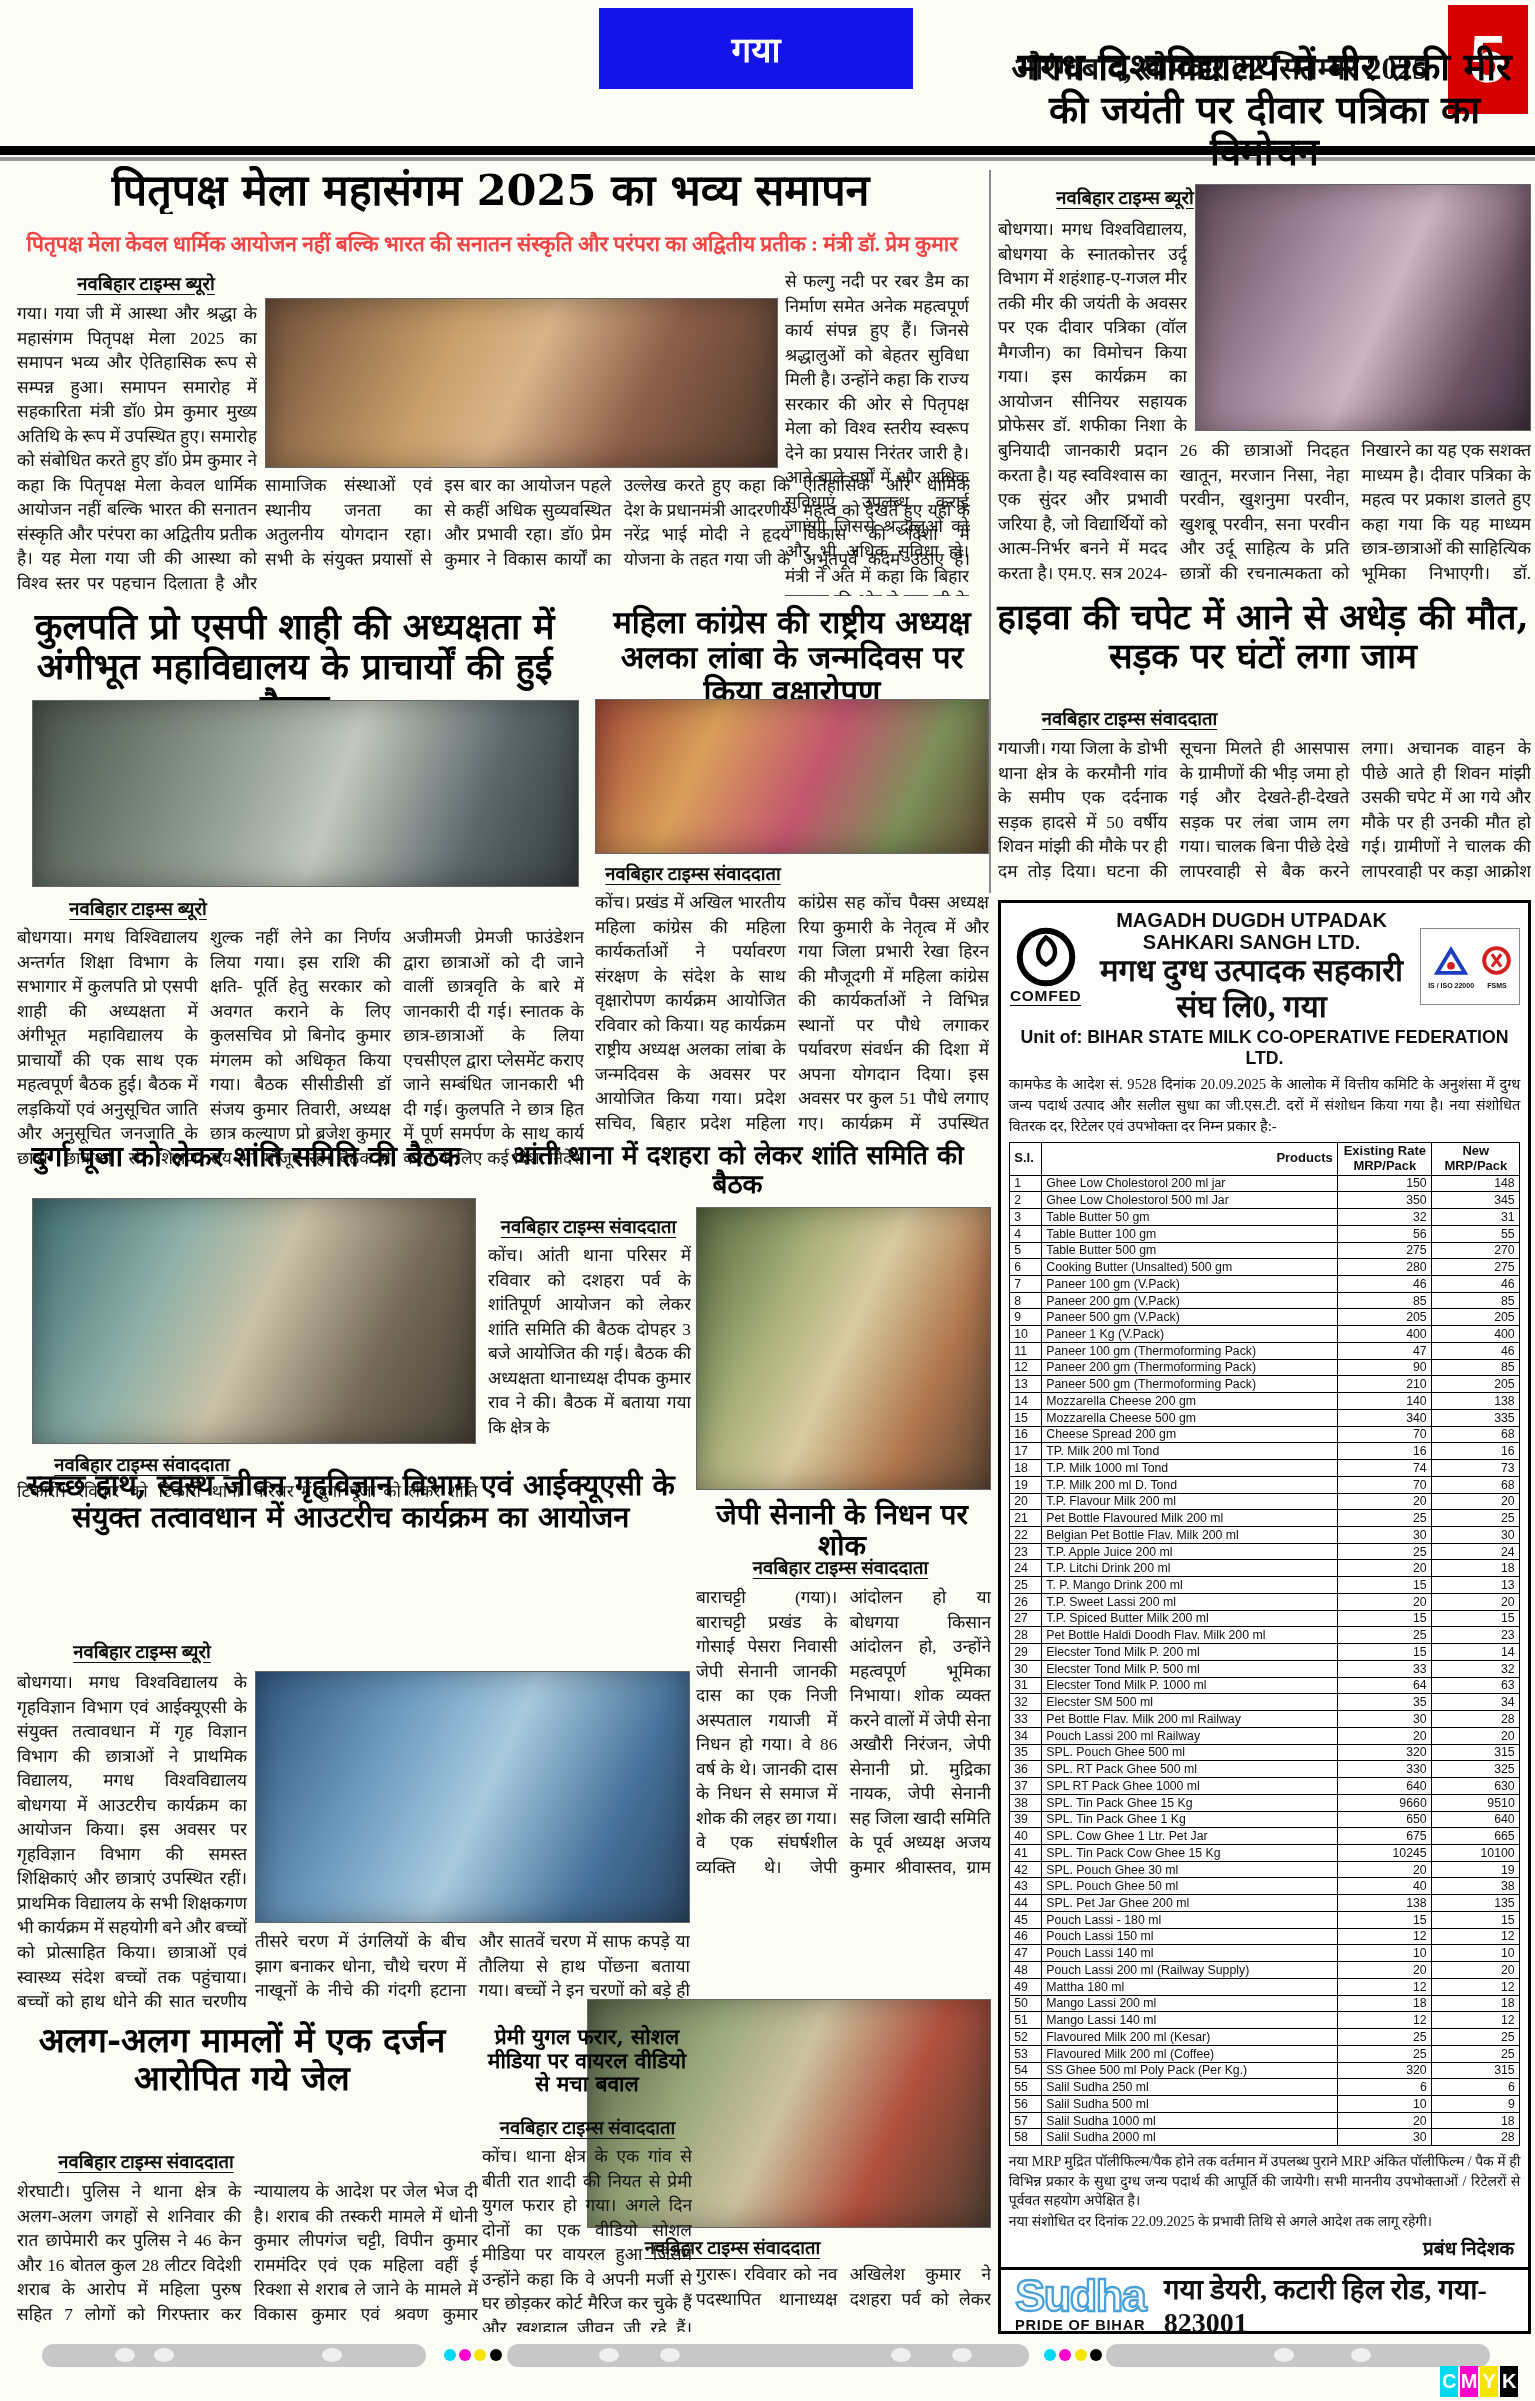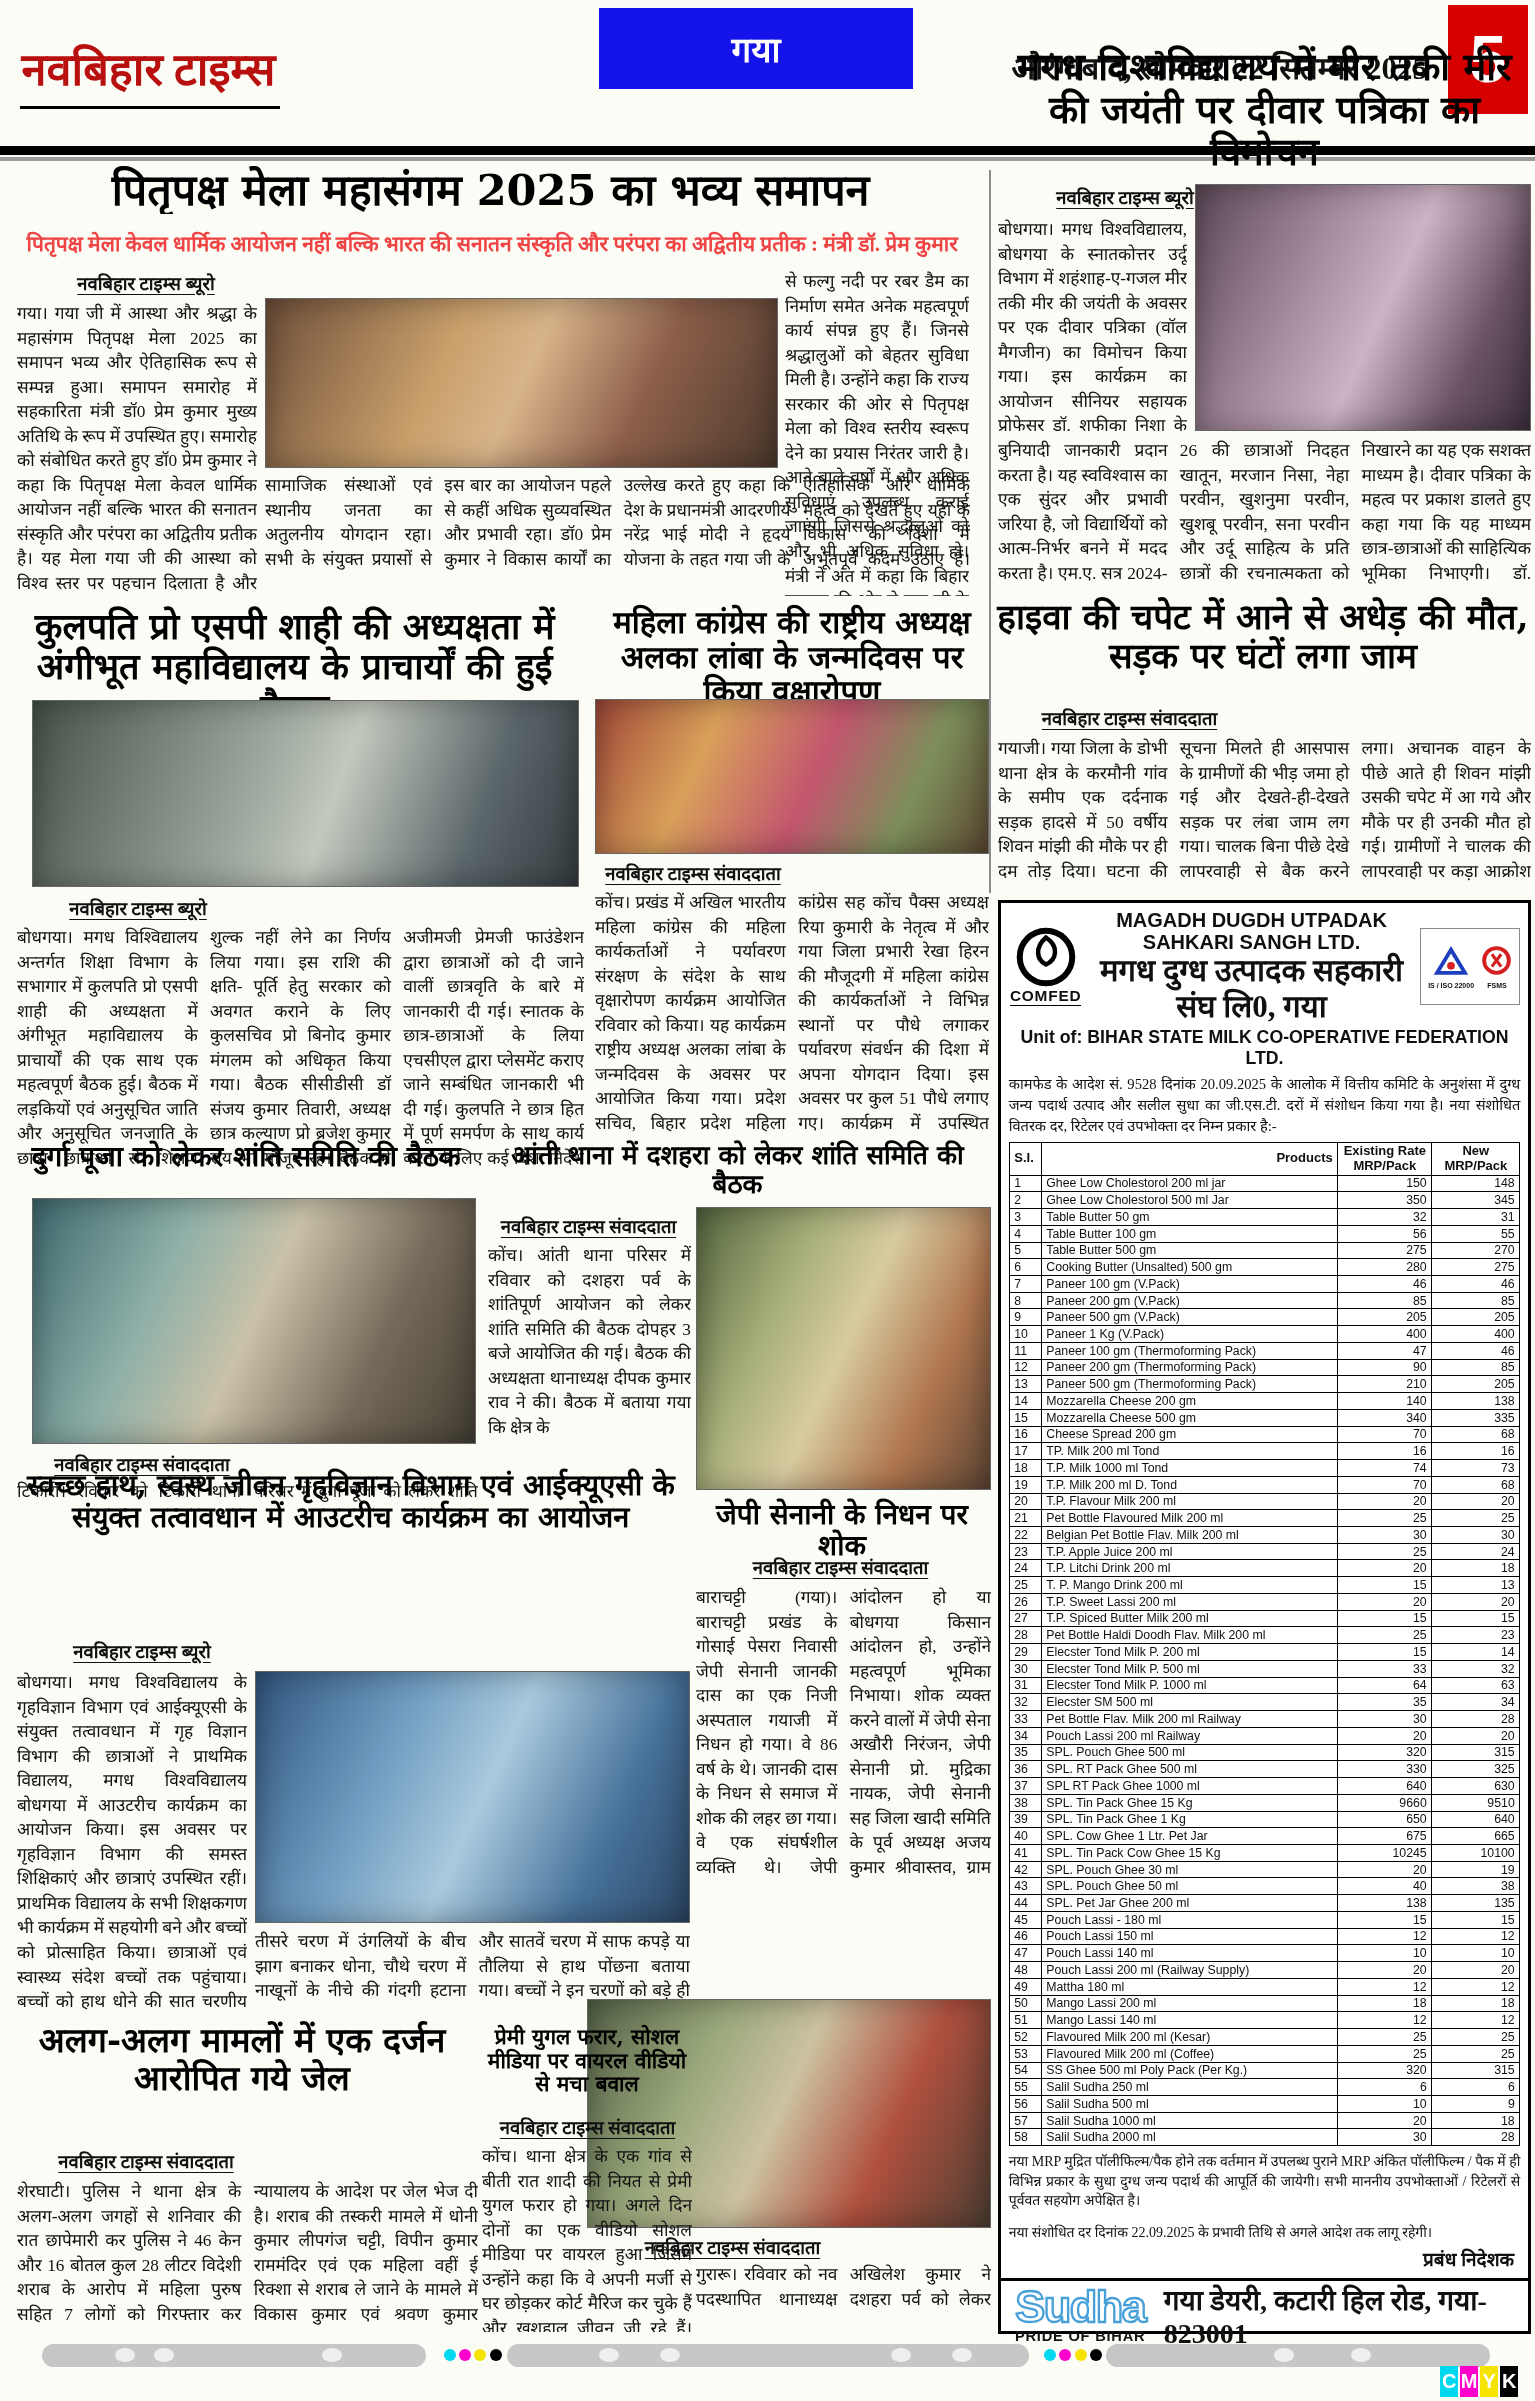--- a/index.html
+++ b/index.html
@@ -50,21 +50,20 @@
   .regdot{position:absolute;width:12.3px;height:12.3px;border-radius:50%;top:2349px}
   .cmyk-letter{position:absolute;width:18.4px;height:31px;top:2366px;color:#fff;font-family:"Liberation Sans",sans-serif;
                font-weight:bold;font-size:20px;display:flex;align-items:center;justify-content:center}
   .subhead-red{color:#ef4444;font-weight:900;text-align:center}
 </style>
 </head>
 <body>
 
 <div class="page">
 
-  <div class="abs paper-name" style="left:20px;top:37px">नवबिहार टाइम्स</div>
   <div class="abs edition-box" style="left:599px;top:7.7px;width:314px;height:81px">गया</div>
   <div class="abs dateline" style="left:998px;top:46px;width:430px">औरंगाबाद, सोमवार 22 सितम्बर 2025</div>
   <div class="abs pageno" style="left:1448px;top:4.6px;width:80px;height:109px">5</div>
   <div class="abs" style="left:0;top:146px;width:1535px;height:9.2px;background:#000"></div>
   <div class="abs" style="left:0;top:157px;width:1535px;height:3.8px;background:#9c9c9c"></div>
   <div class="abs rule-v" style="left:989px;top:170px;height:723px"></div>
 
   <div class="abs hl" style="left:6.1px;top:166px;width:969px;font-size:43px;white-space:nowrap;overflow:hidden">पितृपक्ष मेला महासंगम 2025 का भव्य समापन</div>
   <div class="abs subhead-red" style="left:9.2px;top:232px;width:966px;font-size:21px;line-height:1.2">पितृपक्ष मेला केवल धार्मिक आयोजन नहीं बल्कि भारत की सनातन संस्कृति और परंपरा का अद्वितीय प्रतीक : मंत्री डॉ. प्रेम कुमार</div>
   <div class="abs byline" style="left:31px;top:270px;width:230px">नवबिहार टाइम्स ब्यूरो</div>
@@ -511,21 +510,21 @@
           </tr>
           <tr>
             <td class="c-si">58</td>
             <td class="c-prod">Salil Sudha 2000 ml</td>
             <td class="c-old">30</td>
             <td class="c-new">28</td>
           </tr>
         </tbody>
     </table>
     <div class="ad-notes">नया MRP मुद्रित पॉलीफिल्म/पैक होने तक वर्तमान में उपलब्ध पुराने MRP अंकित पॉलीफिल्म / पैक में ही विभिन्न प्रकार के सुधा दुग्ध जन्य पदार्थ की आपूर्ति की जायेगी। सभी माननीय उपभोक्ताओं / रिटेलरों से पूर्ववत सहयोग अपेक्षित है।</div>
-    <div class="ad-notes" style="margin-top:12px">नया संशोधित दर दिनांक 22.09.2025 के प्रभावी तिथि से अगले आदेश तक लागू रहेगी।</div>
+    <div class="ad-notes" style="margin-top:1px">नया संशोधित दर दिनांक 22.09.2025 के प्रभावी तिथि से अगले आदेश तक लागू रहेगी।</div>
     <div class="ad-sign">प्रबंध निदेशक</div>
     <div class="brandstrip" style="margin-top:auto">
       <div style="text-align:center">
         <div class="sudha">Sudha</div>
         <div class="sudha-tag">PRIDE OF BIHAR</div>
       </div>
       <div class="address">गया डेयरी, कटारी हिल रोड, गया- 823001</div>
     </div>
   </div>
 

